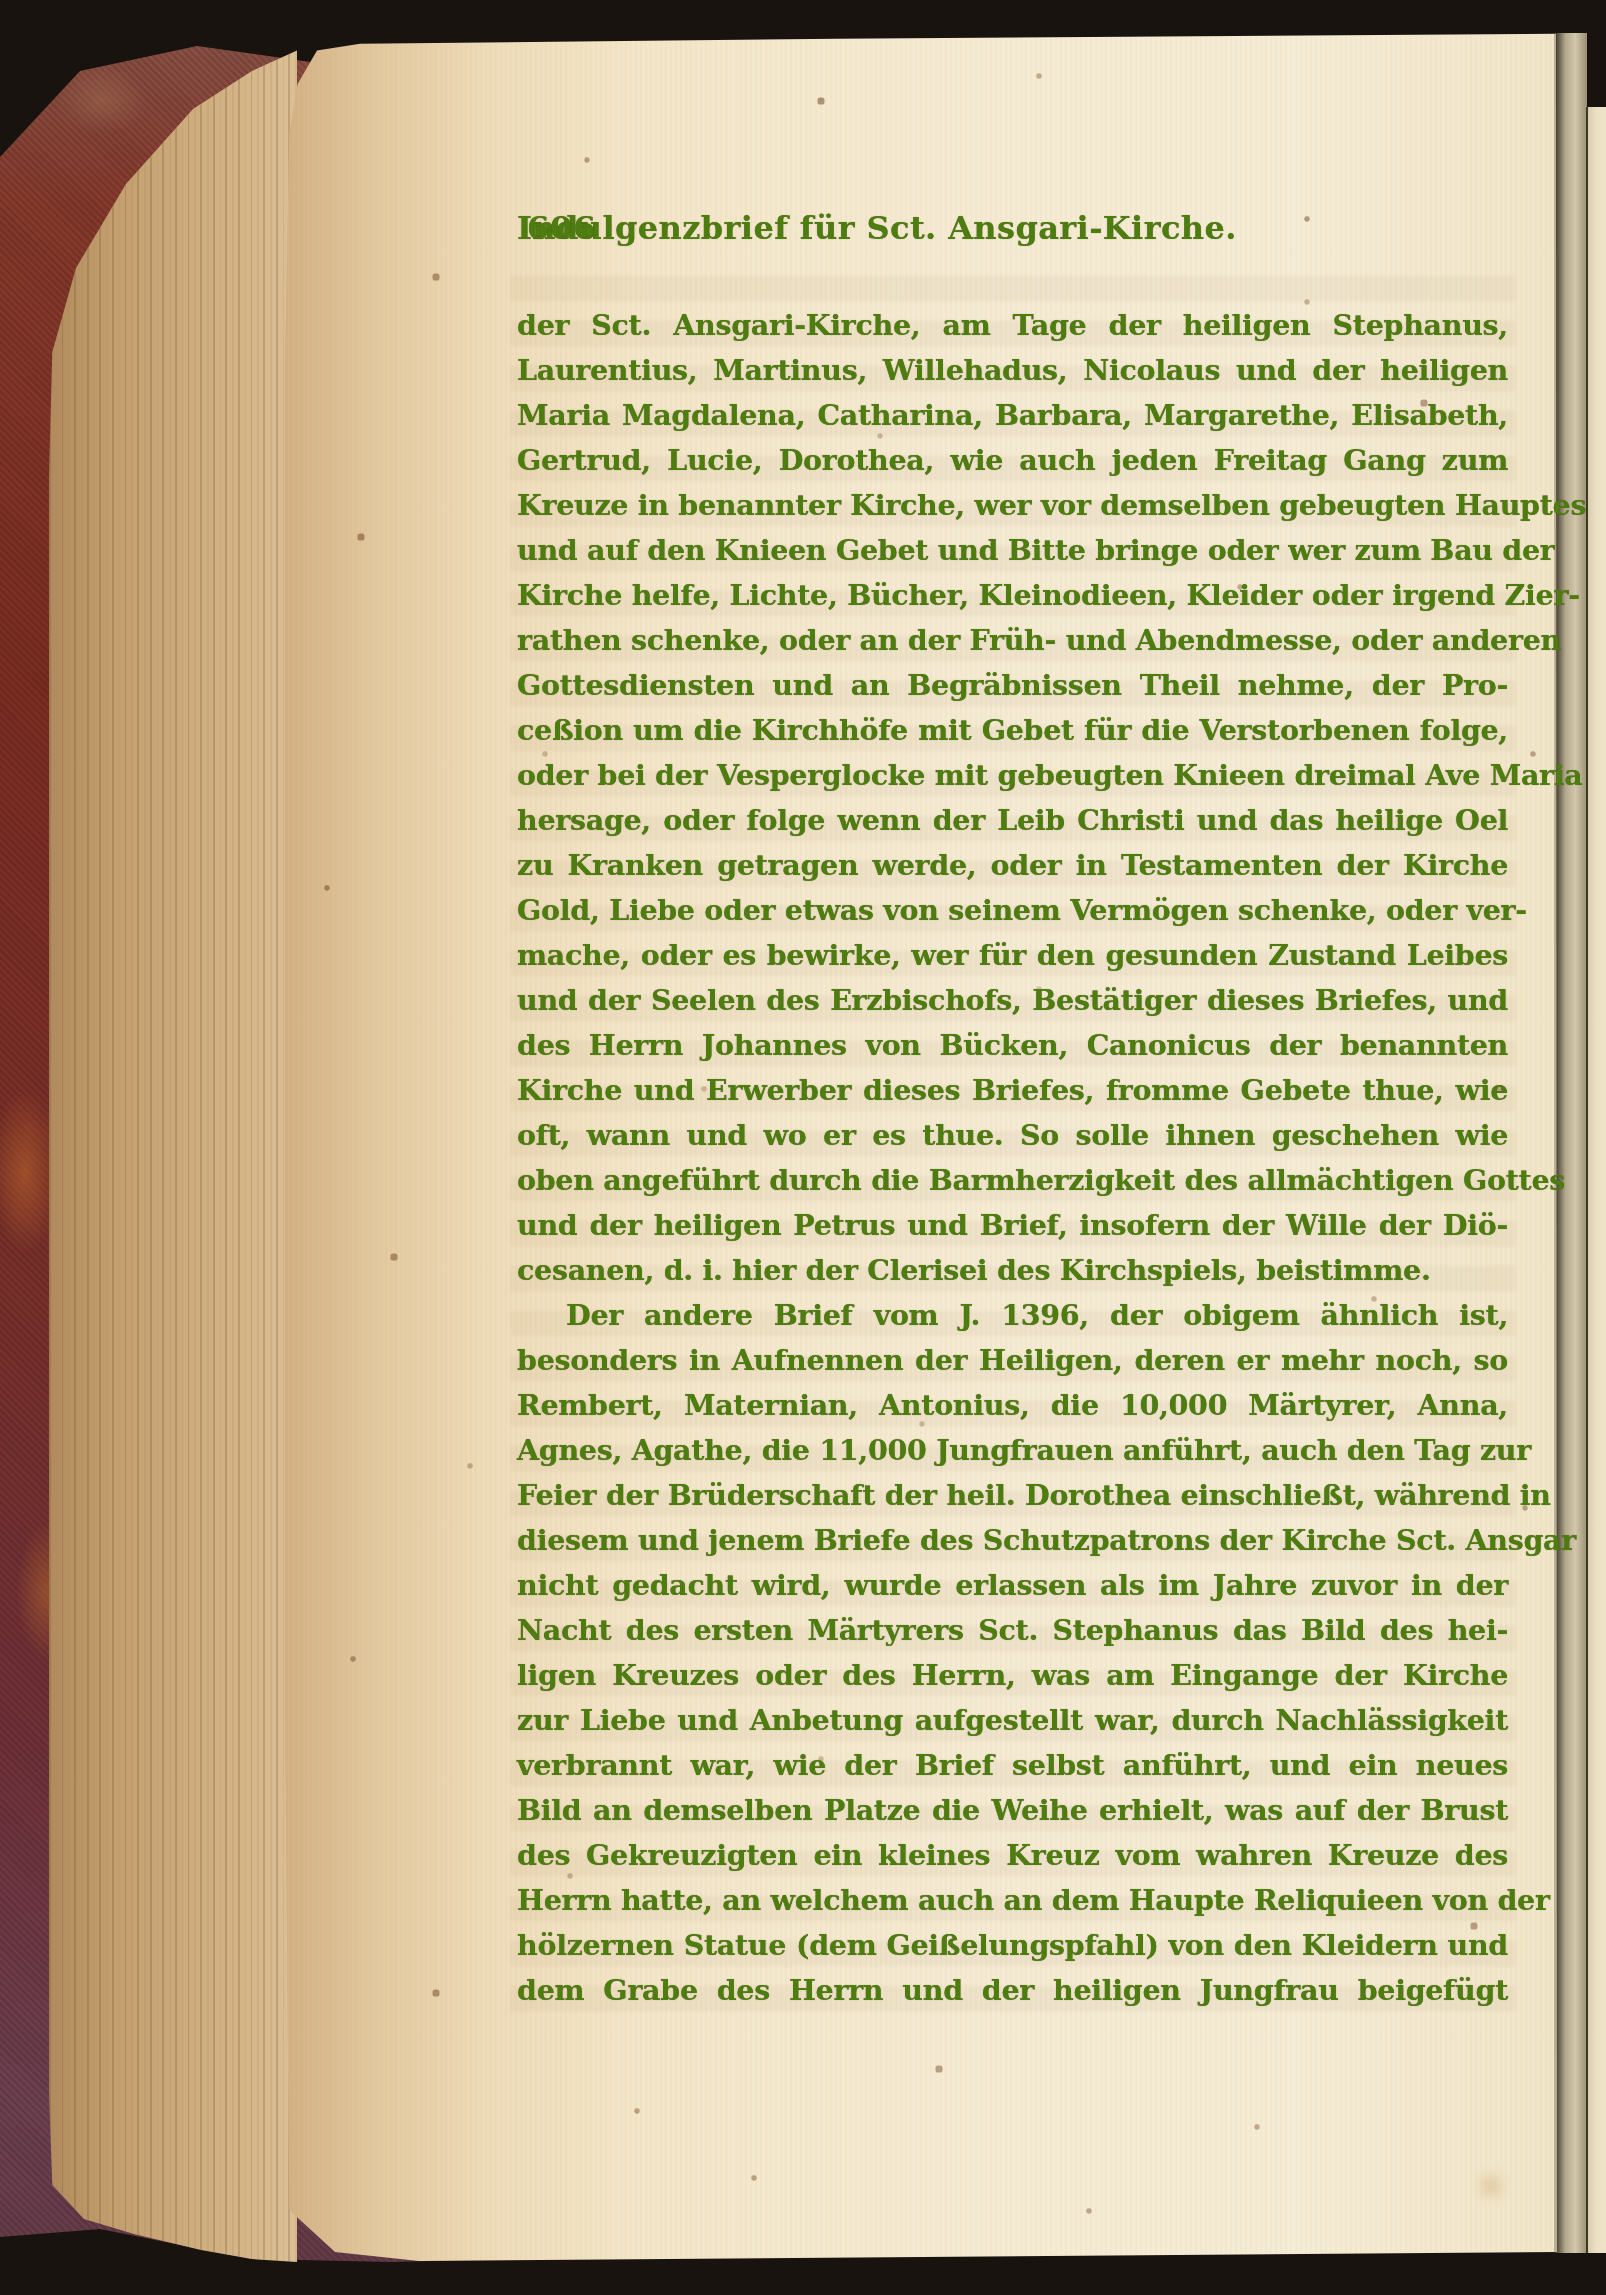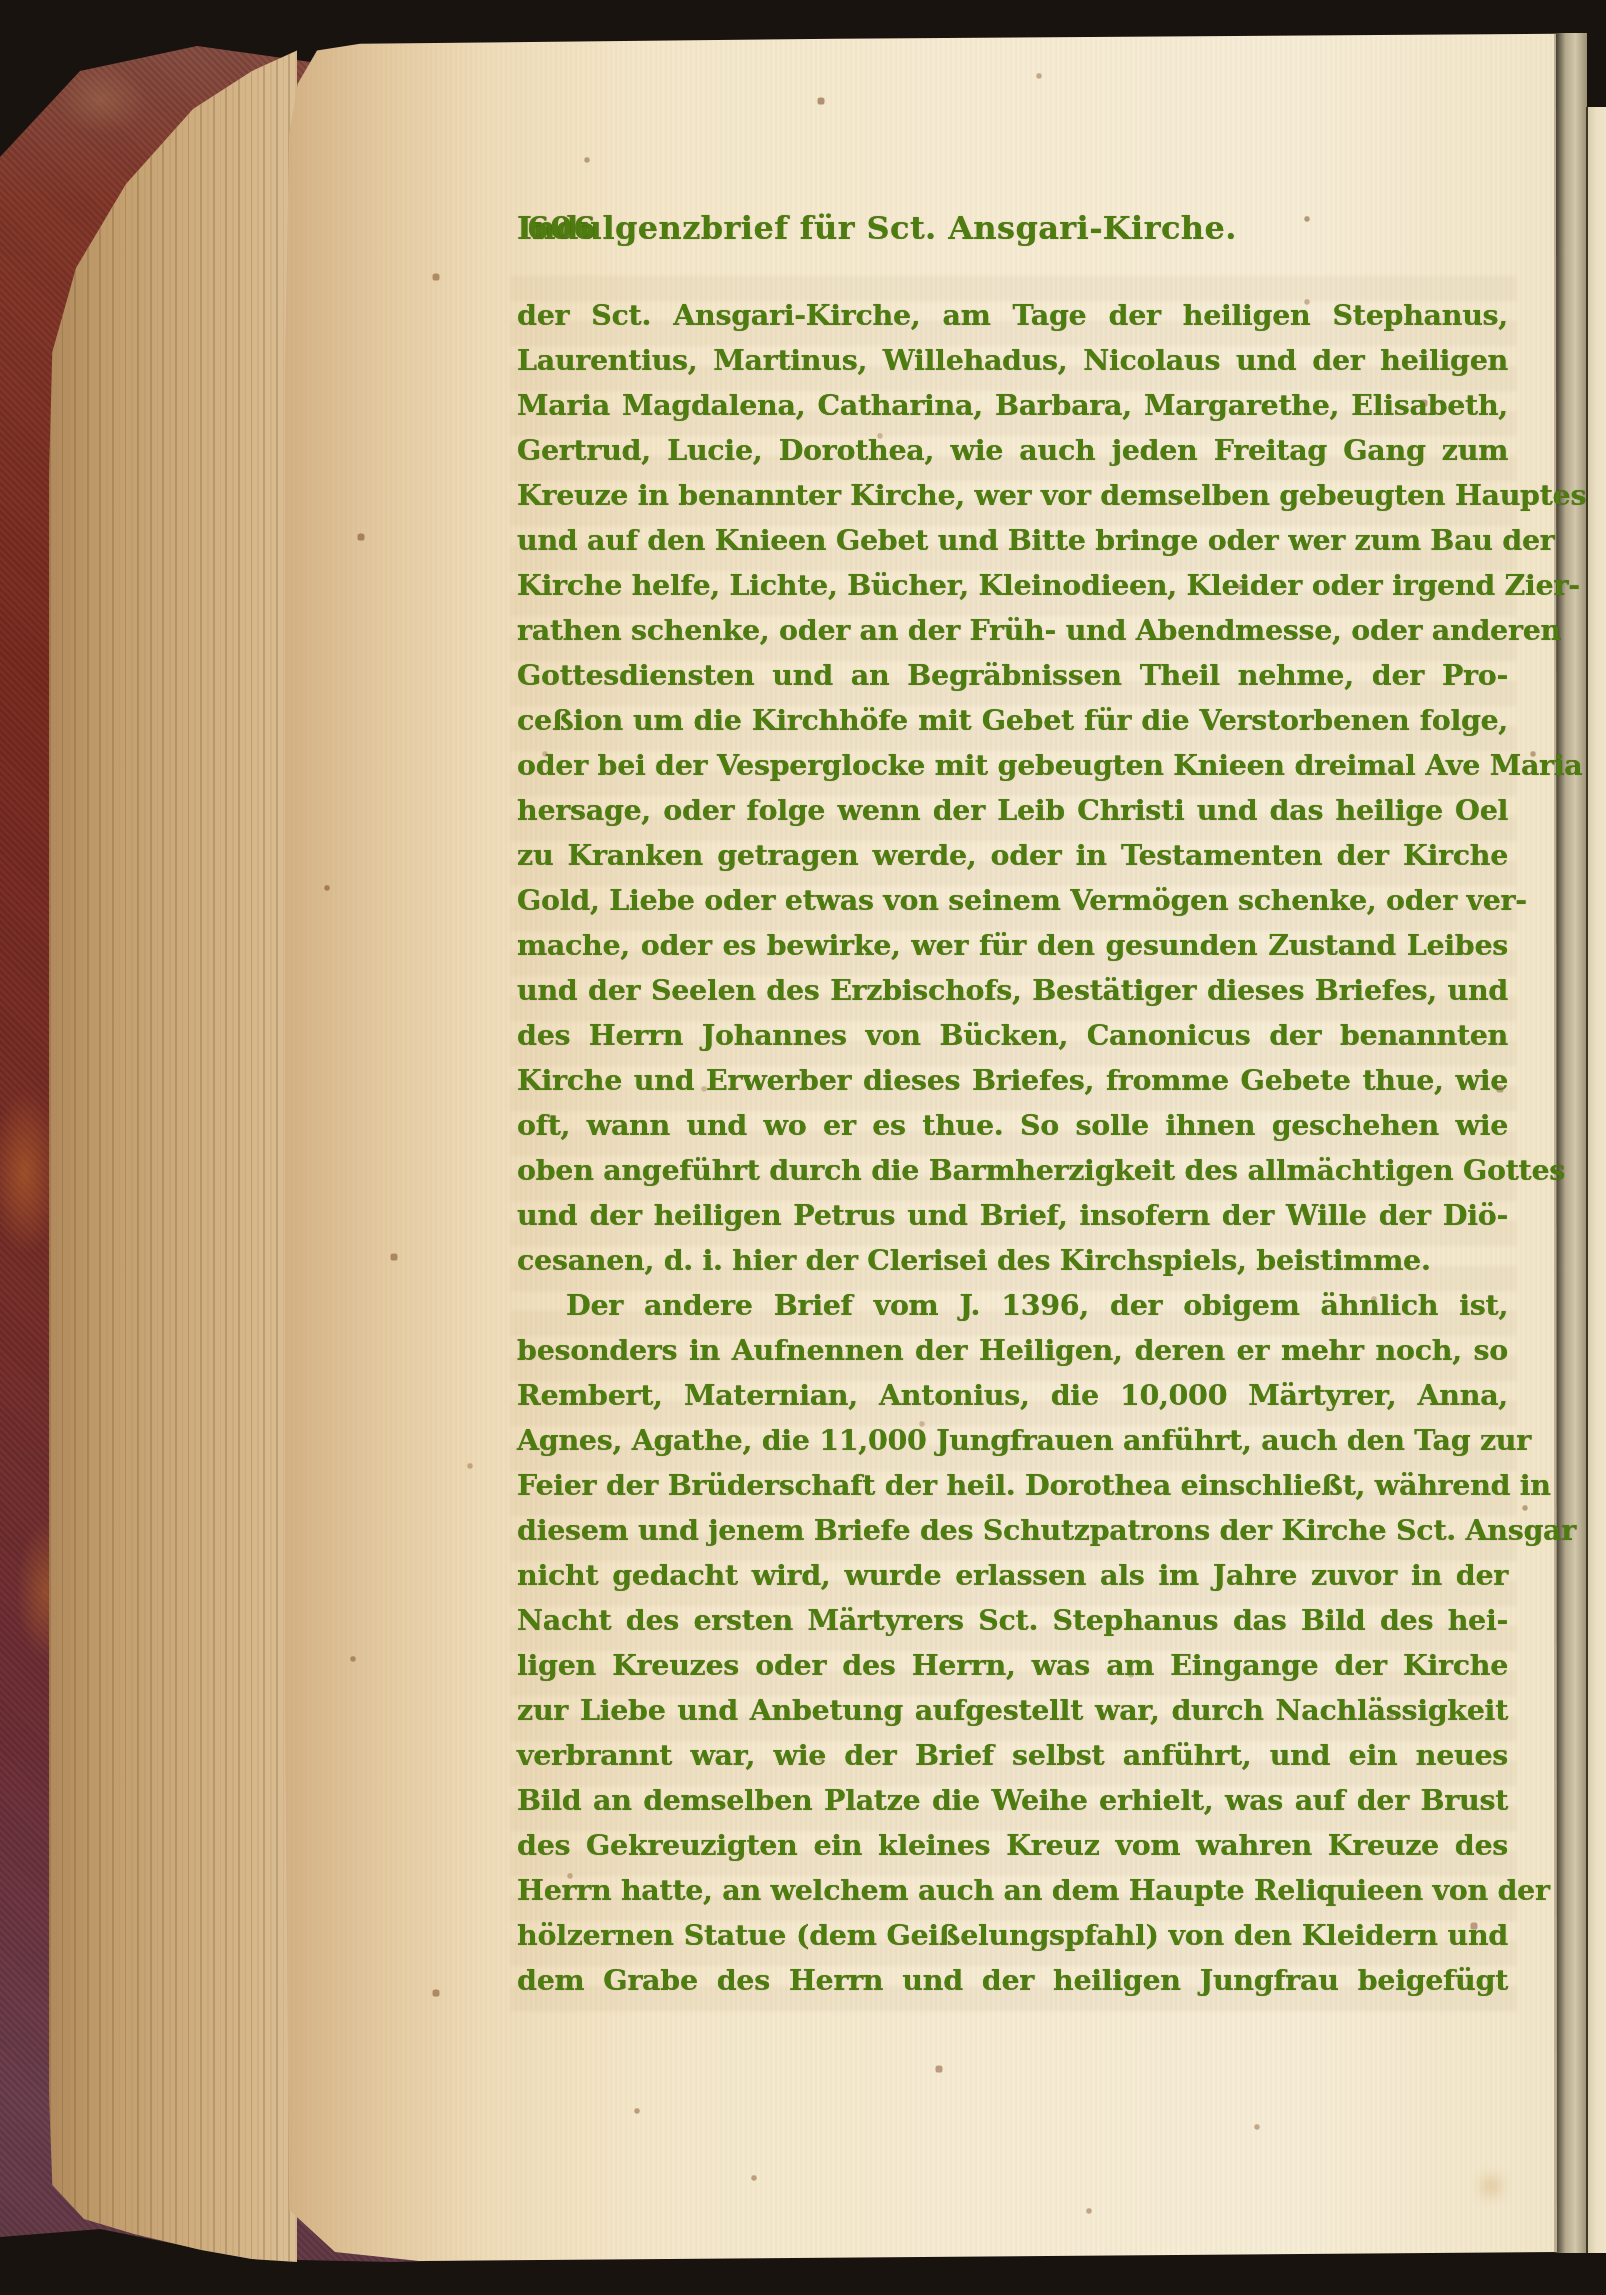--- a/index.html
+++ b/index.html
@@ -91,21 +91,21 @@
 
   
   .textblock{
     left:517px;top:201px;width:991px;
     color:#4d7c0f;
     text-shadow:0 0 0.8px rgba(46,37,22,.55);
   }
   .pagehead{position:relative;height:59px;font-weight:bold;font-size:32px;line-height:54px;}
   .pageno{position:absolute;left:10px;top:0;letter-spacing:0.8px;}
   .runtitle{text-align:left;letter-spacing:0.4px;}
-  .bodytext{margin-top:33px;}
+  .bodytext{margin-top:43px;}
   .text-line{
     font-size:28.5px;font-weight:bold;line-height:45px;height:45px;
     letter-spacing:-0.3px;white-space:nowrap;
     text-align:justify;text-align-last:justify;
   }
   .text-line.indent{padding-left:49px;}
   .text-line.para-end{text-align-last:left;}
 </style>
 </head>
 <body>

